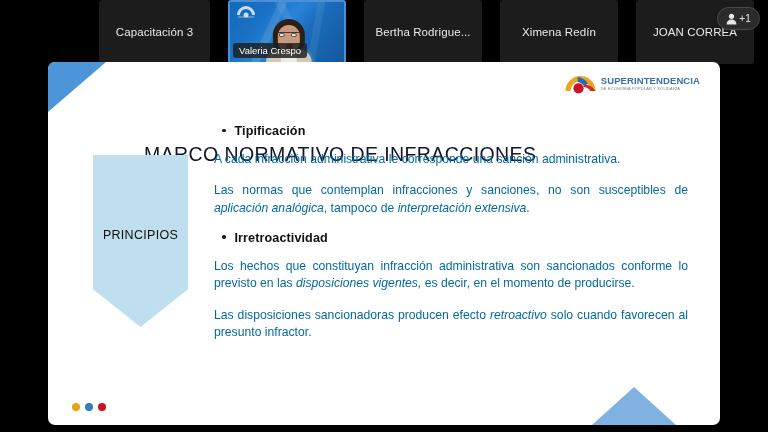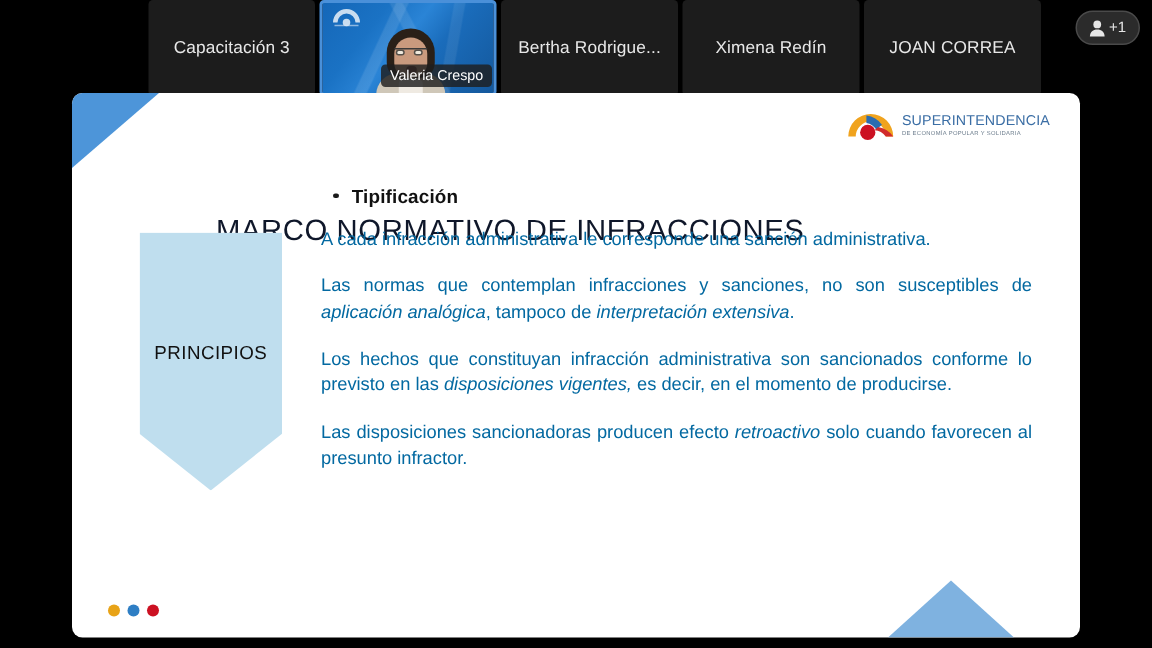--- a/index.html
+++ b/index.html
@@ -7,21 +7,21 @@
   body {
     background:#000;
     font-family:"Liberation Sans", sans-serif;
     position:relative;
   }
 
   
   #video-strip {
     position:absolute; left:0; top:0; width:768px; height:66px;
     background:#000;
-    display:flex; align-items:flex-start; gap:3px;
+    display:flex; align-items:flex-start; gap:18px;
     padding-left:99px;
   }
   .tile {
     width:111px; height:64px;
     background:#1c1c1c;
     border-radius:3px;
     display:flex; align-items:center; justify-content:center;
     position:relative; overflow:hidden;
     flex:0 0 auto;
   }
@@ -75,21 +75,21 @@
     position:absolute; left:0; top:30px; width:46px; height:24px;
     background:#cfc7b8; border-radius:14px 14px 0 0;
   }
   .ph-neck { position:absolute; left:16px; top:28px; width:14px; height:8px; background:#c08e72; }
   .ph-shirt { position:absolute; left:15px; top:33px; width:16px; height:21px; background:#efeae2; border-radius:4px 4px 0 0; }
   .name-label {
     position:absolute; left:3px; bottom:4px;
     background:rgba(30,30,30,.82);
     color:#fff; font-size:9.5px;
     padding:2px 6px; border-radius:3px;
-    white-space:nowrap; z-index:4;margin-left:36px;
+    white-space:nowrap; z-index:4;
   }
 
   
   #participant-pill {
     position:absolute; right:8px; top:7px;
     width:43px; height:23px;
     background:#2b2b2b; border:1.5px solid #4a4a4a;
     border-radius:12px;
     display:flex; align-items:center; justify-content:center; gap:2px;
     z-index:6;
@@ -125,21 +125,21 @@
     font-weight:400;
   }
 
   
   #slide-logo {
     position:absolute; right:20px; top:9px;
     display:flex; align-items:center; gap:4px;
   }
   #slide-logo .logo-text { display:flex; flex-direction:column; line-height:1; }
   #slide-logo .lt1 {
-    font-size:9.5px; color:#3b6ea5; font-weight:400; letter-spacing:.1px;
+    font-size:9.5px; color:#3b6ea5; font-weight:700; letter-spacing:.1px;
   }
   #slide-logo .lt2 {
     font-size:3.9px; color:#6b7c8c; letter-spacing:.22px; margin-top:1.5px;
   }
 
   
   #principios-banner {
     position:absolute; left:45px; top:93px;
     width:95px; height:172px;
   }
@@ -266,20 +266,24 @@
 
   <div id="slide-content">
 
     <div class="bullet-head">
       <span class="bullet-dot"></span>
       <span class="bullet-head-text">Tipificación</span>
     </div>
     <p class="para"><span>A cada infracción administrativa le corresponde una sanción administrativa.</span></p>
     <p class="para"><span>Las normas que contemplan infracciones y sanciones, no son susceptibles de </span><em>aplicación analógica</em><span>, tampoco de </span><em>interpretación extensiva</em><span>.</span></p>
 
+    <div class="bullet-head">
+      <span class="bullet-dot"></span>
+      <span class="bullet-head-text">Irretroactividad</span>
+    </div>
     <p class="para"><span>Los hechos que constituyan infracción administrativa son sancionados conforme lo previsto en las </span><em>disposiciones vigentes,</em><span> es decir, en el momento de producirse.</span></p>
     <p class="para lastpara"><span>Las disposiciones sancionadoras producen efecto </span><em>retroactivo</em><span> solo cuando favorecen al presunto infractor.</span></p>
   </div>
 
   <div id="slide-dots">
     <i style="background: rgb(232, 163, 23);"></i>
     <i style="background: rgb(46, 126, 196);"></i>
     <i style="background: rgb(204, 17, 34);"></i>
   </div>
 </div>

